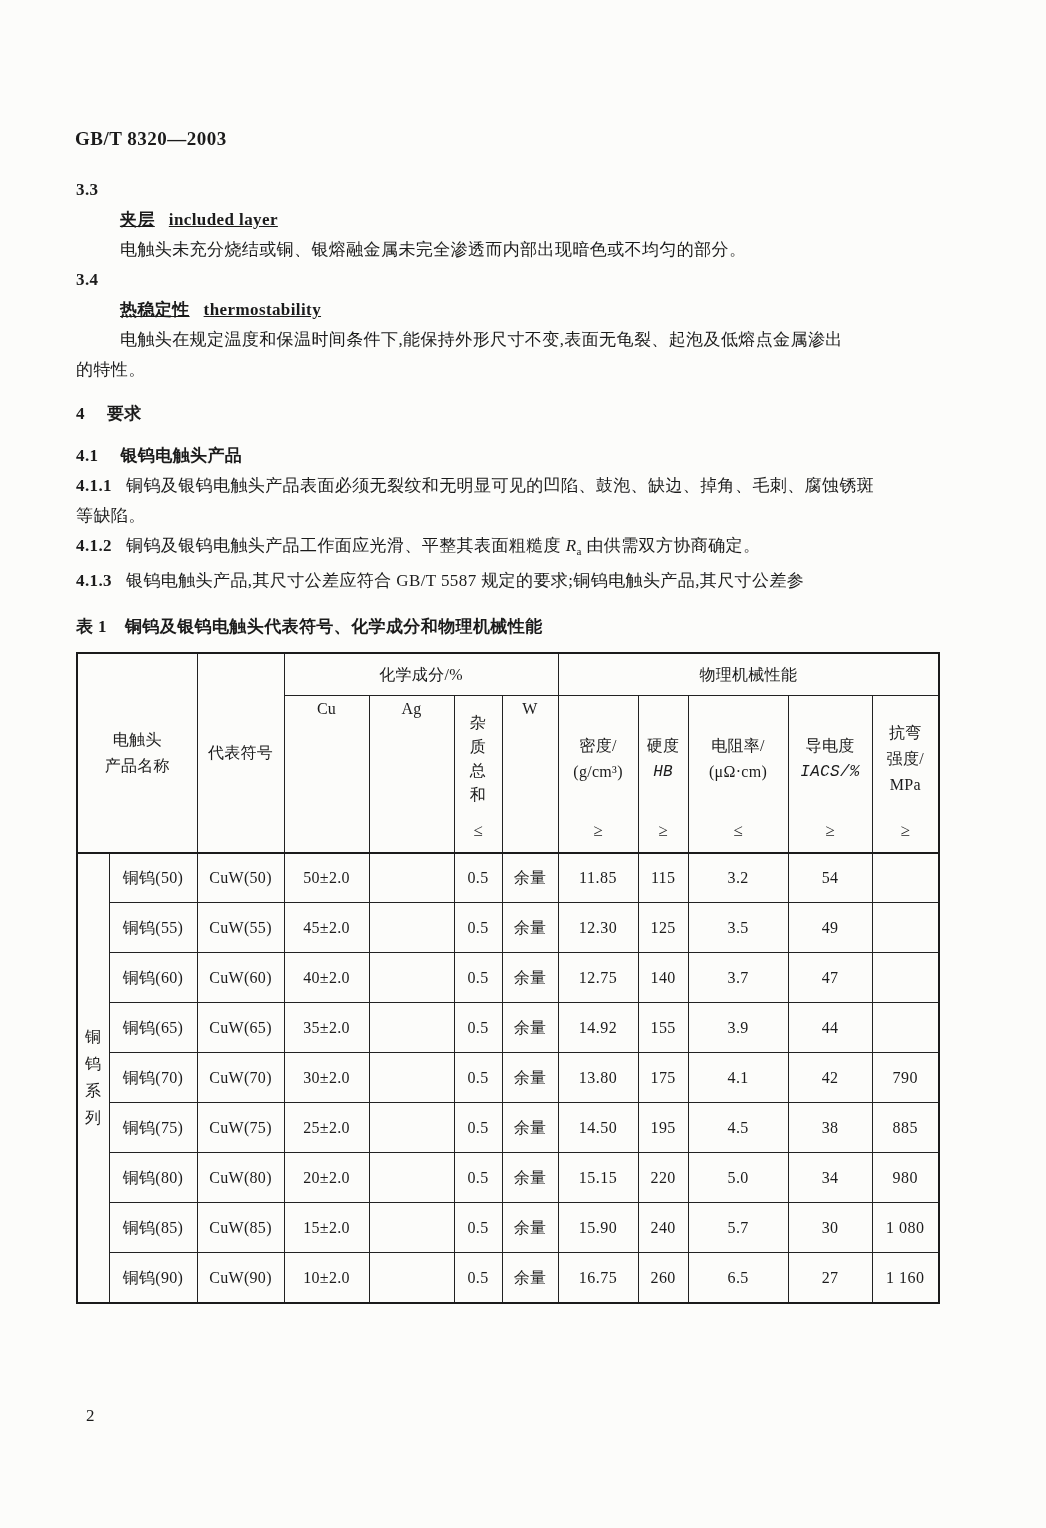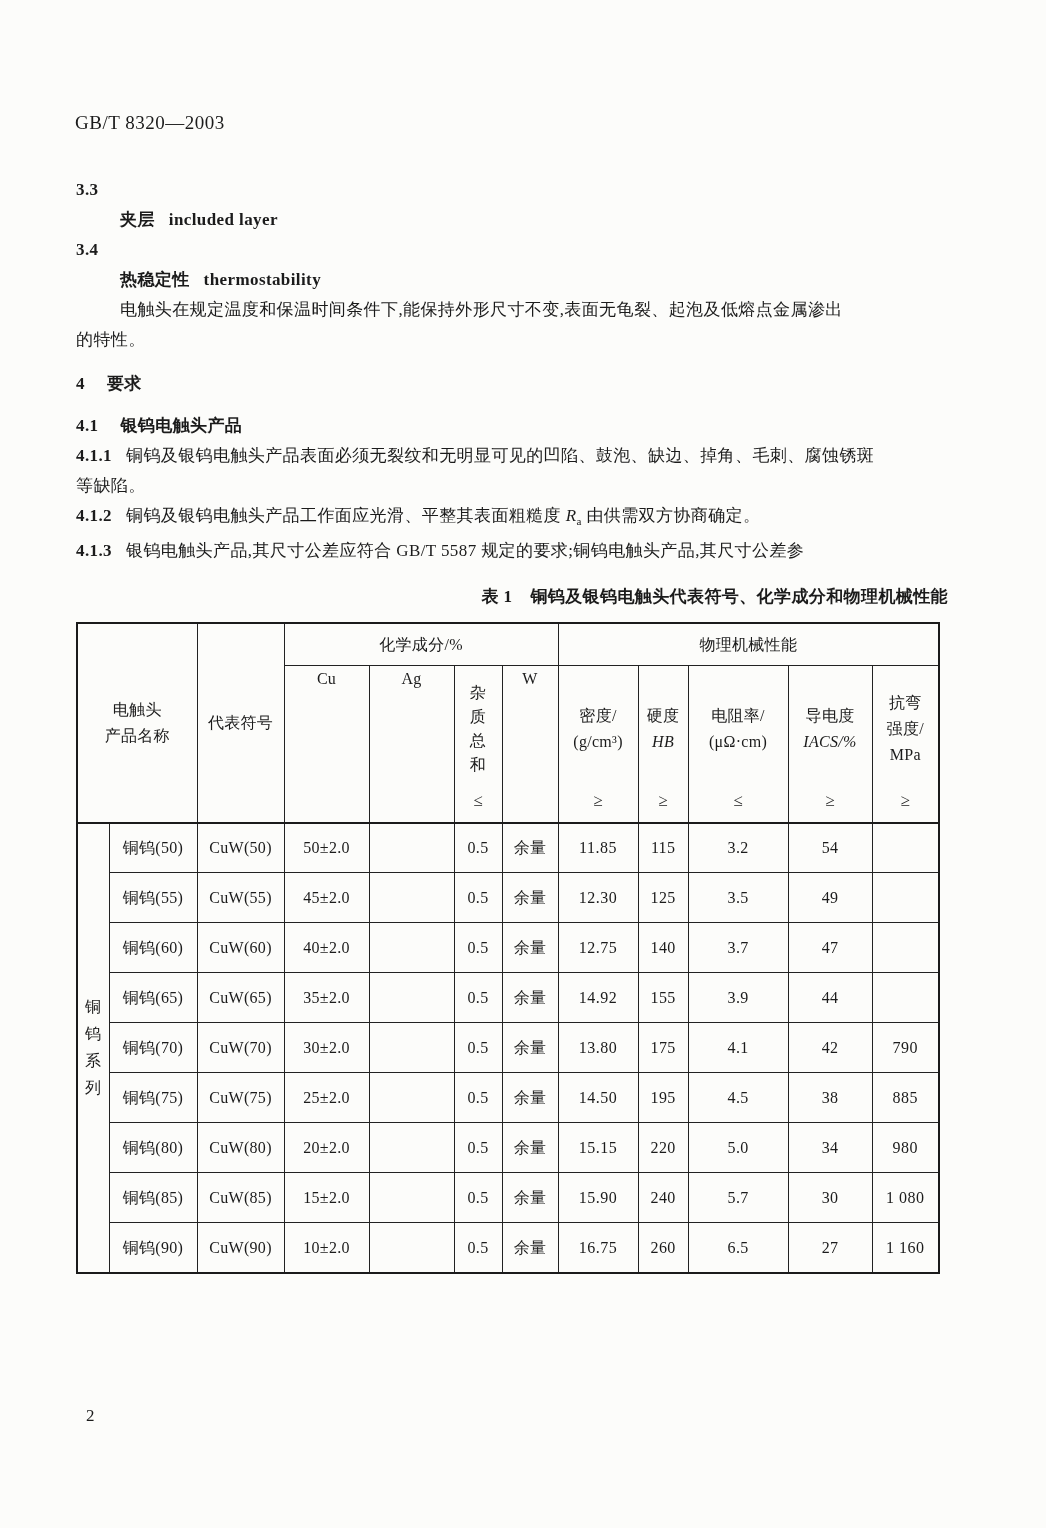--- a/index.html
+++ b/index.html
@@ -3,41 +3,41 @@
 <meta charset="utf-8">
 <style>
   * { margin:0; padding:0; box-sizing:border-box; }
   body { background:#e8e8e8; font-family:"Liberation Serif","DejaVu Serif",serif; }
   .page {
     position:relative; width:1046px; height:1528px;
     background:#fcfcfa; color:#1b1b1b; overflow:hidden;
     font-family:"Liberation Serif","DejaVu Serif",serif;
   }
   .doc-number {
-    position:absolute; left:75px; top:112px;
-    font-size:19px; font-weight:normal; letter-spacing:0.5px;
+    position:absolute; left:75px; top:128px;
+    font-size:19px; font-weight:bold; letter-spacing:0.5px;
   }
   .content {
     position:absolute; left:76px; top:175px; width:872px;
     font-size:17px; letter-spacing:0.4px; line-height:30px;
   }
   .clause-num { font-weight:bold; }
-  .term-line { padding-left:44px; font-weight:bold; }
+  .term-line { padding-left:44px; font-weight:bold;text-decoration:underline; }
   .term-line .en { font-family:"Liberation Serif","DejaVu Serif",serif; padding-left:14px; }
   .def-line { padding-left:44px; }
   .sec-head { font-weight:bold; }
   .sec4 { margin-top:14px; }
   .sec41 { margin-top:12px; }
   .num-gap { display:inline-block; width:22px; }
   .small-gap { display:inline-block; width:14px; }
   sub.rsub { font-size:11px; }
   .rsym { font-style:italic; }
   .caption {
     margin-top:16px; margin-bottom:10px;
-    text-align:right; font-weight:bold; font-size:17px;
+    text-align:left; font-weight:bold; font-size:17px;
   }
   .caption .cap-label { margin-right:18px; }
   table.spec {
     border-collapse:collapse; table-layout:fixed; width:862px;
     margin-left:0px; font-size:16px; letter-spacing:0.3px;
   }
   table.spec th, table.spec td {
     border:1.3px solid #222; text-align:center; vertical-align:middle;
     font-weight:normal; padding:0 2px;
   }
@@ -54,37 +54,38 @@
     justify-content:center; line-height:26px;
   }
   .subhead .cond { padding-bottom:12px; line-height:18px; font-size:17px; }
   .subhead.center-only .lbl { justify-content:flex-start; }
   .vstack { display:flex; flex-direction:column; align-items:center; line-height:24px; }
   .series-cell { }
   .vertical-label {
     display:flex; flex-direction:column; align-items:center;
     gap:5px; line-height:22px; font-size:16px;
   }
-  .ital { font-style:italic; }
+  .ital { font-style:italic;font-family:Liberation Mono, monospace; }
   .page-number { position:absolute; left:86px; top:1406px; font-size:17px; }
   td.cell-bending, td.cell-density { letter-spacing:0.5px; }
 </style>
 </head>
 <body>
 
 <div class="page">
 
   <div class="doc-number">GB/T 8320—2003</div>
 
   <div class="content">
 
     <div class="clause-num">3.3</div>
     <div class="term-line">
       <span>夹层</span><span class="en">included layer</span>
     </div>
+    <div class="def-line">电触头未充分烧结或铜、银熔融金属未完全渗透而内部出现暗色或不均匀的部分。</div>
 
     <div class="clause-num">3.4</div>
     <div class="term-line">
       <span>热稳定性</span><span class="en">thermostability</span>
     </div>
     <div class="def-line">电触头在规定温度和保温时间条件下,能保持外形尺寸不变,表面无龟裂、起泡及低熔点金属渗出</div>
     <div>的特性。</div>
 
     <div class="sec-head sec4">
       <span>4</span><span class="num-gap"></span><span>要求</span>

